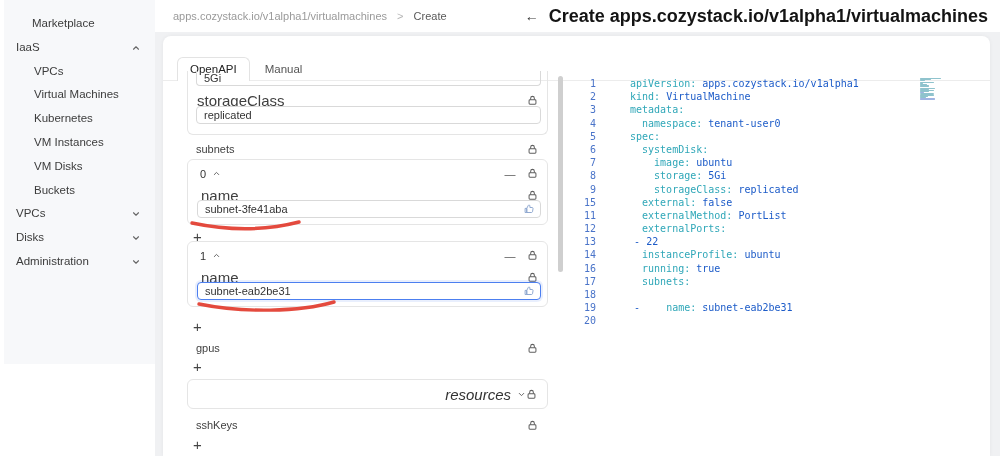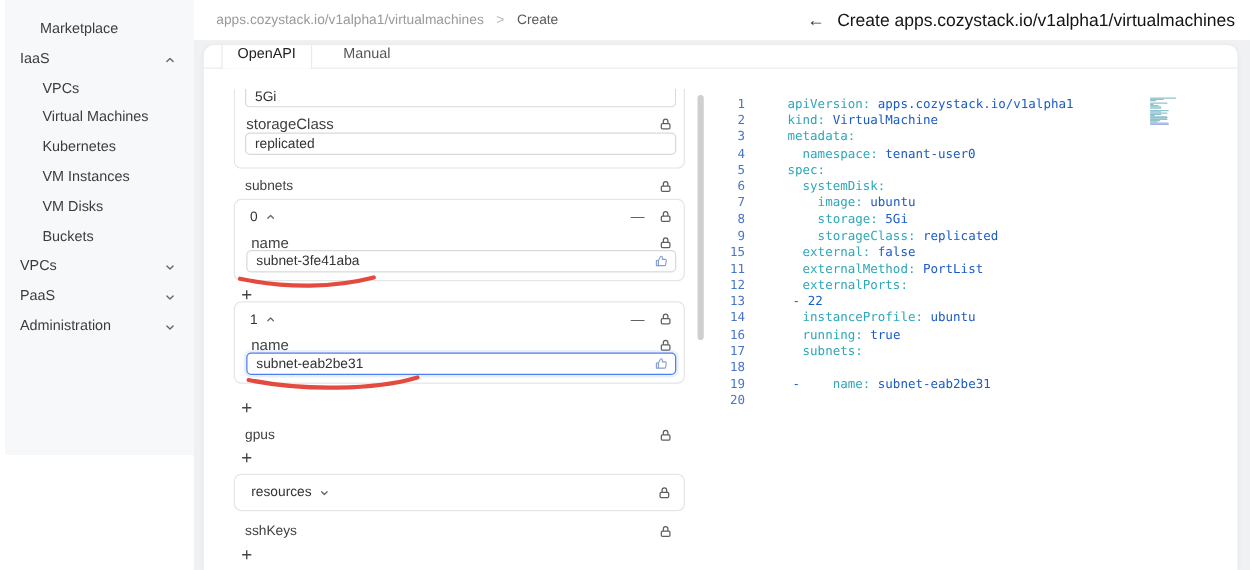--- a/index.html
+++ b/index.html
@@ -18,42 +18,42 @@
   .side-item .chev { position:absolute; right:17px; top:7px; width:10px; height:10px; }
   .side-item .chev svg { width:10px; height:10px; display:block; }
   
   .topbar { position:absolute; left:155px; top:0; right:0; height:32px; background:#fff;
     display:flex; align-items:center; justify-content:space-between; padding:0 12px 0 18px; }
   .breadcrumb { font-size:11px; color:#9a9a9a; white-space:nowrap; }
   .breadcrumb .sep { margin:0 7px; color:#b5b5b5; }
   .breadcrumb .current { color:#595959; }
   .title-wrap { display:flex; align-items:center; gap:10px; }
   .back-arrow { font-size:14px; color:#333; cursor:pointer; line-height:1; }
-  .page-title { font-size:14px; font-weight:normal; color:#141414; white-space:nowrap; }
+  .page-title { font-size:18px; font-weight:bold; color:#141414; white-space:nowrap; }
   
   .main { position:absolute; left:155px; top:32px; right:0; bottom:0;
     background:#f0f1f3; padding:4px 10px 0 8px; }
   .card { position:relative; width:827px; height:100%; background:#fff;
     border-radius:8px 8px 0 0; box-shadow:0 0 4px rgba(0,0,0,0.05); overflow:hidden; }
-  .tabs { height:19px; display:flex; align-items:flex-end; gap:12px; padding:0 0 0 14px;
+  .tabs { height:45px; display:flex; align-items:flex-end; gap:2px; padding:0 0 0 14px;
     border-bottom:1px solid #ececec; }
   .tab { font-size:11.5px; color:#555; padding:5px 12px 6px; cursor:pointer;
     border:1px solid transparent; border-bottom:none; border-radius:6px 6px 0 0; margin-bottom:-1px; }
   .tab.active { background:#fff; border-color:#e3e3e3; color:#222; }
   .content { position:absolute; left:0; top:36px; right:0; bottom:0; }
   
   .form-abs { position:absolute; }
   .boxed { border:1px solid #e5e5e5; border-radius:6px; background:#fff; }
   .clip-card { left:24px; top:-1px; width:361px; height:64px;
     border:1px solid #e5e5e5; border-top:none; border-radius:0 0 6px 6px; }
   .clip-input { position:absolute; left:8px; top:0; width:345px; height:15px;
     border:1px solid #d9d9d9; border-top:none; border-radius:0 0 4px 4px;
     font-size:11px; color:#333; display:flex; align-items:flex-end; padding:0 7px 1px; overflow:hidden; }
   .field-label-row { position:absolute; left:9px; right:9px; display:flex;
-    align-items:center; justify-content:space-between; font-size:12px; color:#3f3f3f; }
+    align-items:center; justify-content:space-between; font-size:15px; color:#3f3f3f; }
   .label-row { display:flex; align-items:center; justify-content:space-between;
     font-size:11px; color:#3f3f3f; padding:0 10px 0 9px; }
   .text-input { width:100%; height:18px; border:1px solid #d9d9d9; border-radius:4px;
     font-family:"Liberation Sans",sans-serif; font-size:11px; color:#333; padding:0 22px 0 7px;
     background:#fff; outline:none; }
   .text-input.focused { border-color:#4c7ff0; box-shadow:0 0 0 2px rgba(76,127,240,0.12); }
   .input-wrap { position:absolute; left:9px; width:344px; height:18px; }
   .input-wrap .thumb-ic { position:absolute; right:6px; top:3px; width:12px; height:12px; cursor:pointer; }
   .input-wrap .thumb-ic svg { width:12px; height:12px; display:block; }
   .item-card { left:24px; width:361px; height:66px; }
@@ -61,21 +61,21 @@
     display:flex; align-items:center; font-size:11px; color:#333; cursor:pointer; }
   .item-head .idx { margin-right:6px; }
   .item-head .spacer { flex:1; }
   .item-head .minus { width:16px; text-align:center; color:#555; font-size:11px; cursor:pointer; margin-right:9px; }
   .ic-lock { width:11px; height:11px; display:inline-block; }
   .ic-lock svg { width:11px; height:11px; display:block; }
   .ic-chev { width:9px; height:9px; display:inline-block; }
   .ic-chev svg { width:9px; height:9px; display:block; }
   .plus-btn { position:absolute; font-size:15px; color:#444; cursor:pointer; line-height:1; }
   .resources-card { left:24px; width:361px; height:30px; display:flex; align-items:center;
-    justify-content:space-between; padding:0 10px 0 13px; font-size:11px; color:#333; cursor:pointer; }
+    justify-content:flex-end; padding:0 10px 0 13px; font-size:15px; color:#333; cursor:pointer;font-style:italic; }
   .res-left { display:flex; align-items:center; gap:6px; }
   
   .v-scrollbar { position:absolute; left:395px; top:0; width:6px; bottom:0; }
   .v-scrollbar .sthumb { position:absolute; left:0; top:4px; width:5px; height:196px;
     background:#cfcfcf; border-radius:3px; cursor:pointer; }
   
   .editor { position:absolute; left:412px; top:0; right:0; bottom:0;
     font-family:"DejaVu Sans Mono", monospace; font-size:10px; padding-top:5px; }
   .code-line { display:flex; height:13.2px; line-height:13.2px; white-space:pre; }
   .code-line .ln { width:35px; text-align:right; color:#4a74c9; padding-right:14px; flex:0 0 35px;
@@ -104,21 +104,21 @@
       <div class="side-item child"><span>Virtual Machines</span></div>
       <div class="side-item child"><span>Kubernetes</span></div>
       <div class="side-item child"><span>VM Instances</span></div>
       <div class="side-item child"><span>VM Disks</span></div>
       <div class="side-item child"><span>Buckets</span></div>
       <div class="side-item group"><span>VPCs</span><span class="chev">
           <svg viewBox="0 0 24 24" fill="none" stroke="#666" stroke-width="2.6" stroke-linecap="round" stroke-linejoin="round">
             <polyline points="6,9 12,15 18,9"></polyline>
           </svg>
         </span></div>
-      <div class="side-item group"><span>PaaS</span><span class="chev">
+      <div class="side-item group"><span>Disks</span><span class="chev">
           <svg viewBox="0 0 24 24" fill="none" stroke="#666" stroke-width="2.6" stroke-linecap="round" stroke-linejoin="round">
             <polyline points="6,9 12,15 18,9"></polyline>
           </svg>
         </span></div>
       <div class="side-item group"><span>Administration</span><span class="chev">
           <svg viewBox="0 0 24 24" fill="none" stroke="#666" stroke-width="2.6" stroke-linecap="round" stroke-linejoin="round">
             <polyline points="6,9 12,15 18,9"></polyline>
           </svg>
         </span></div>
     </div>

